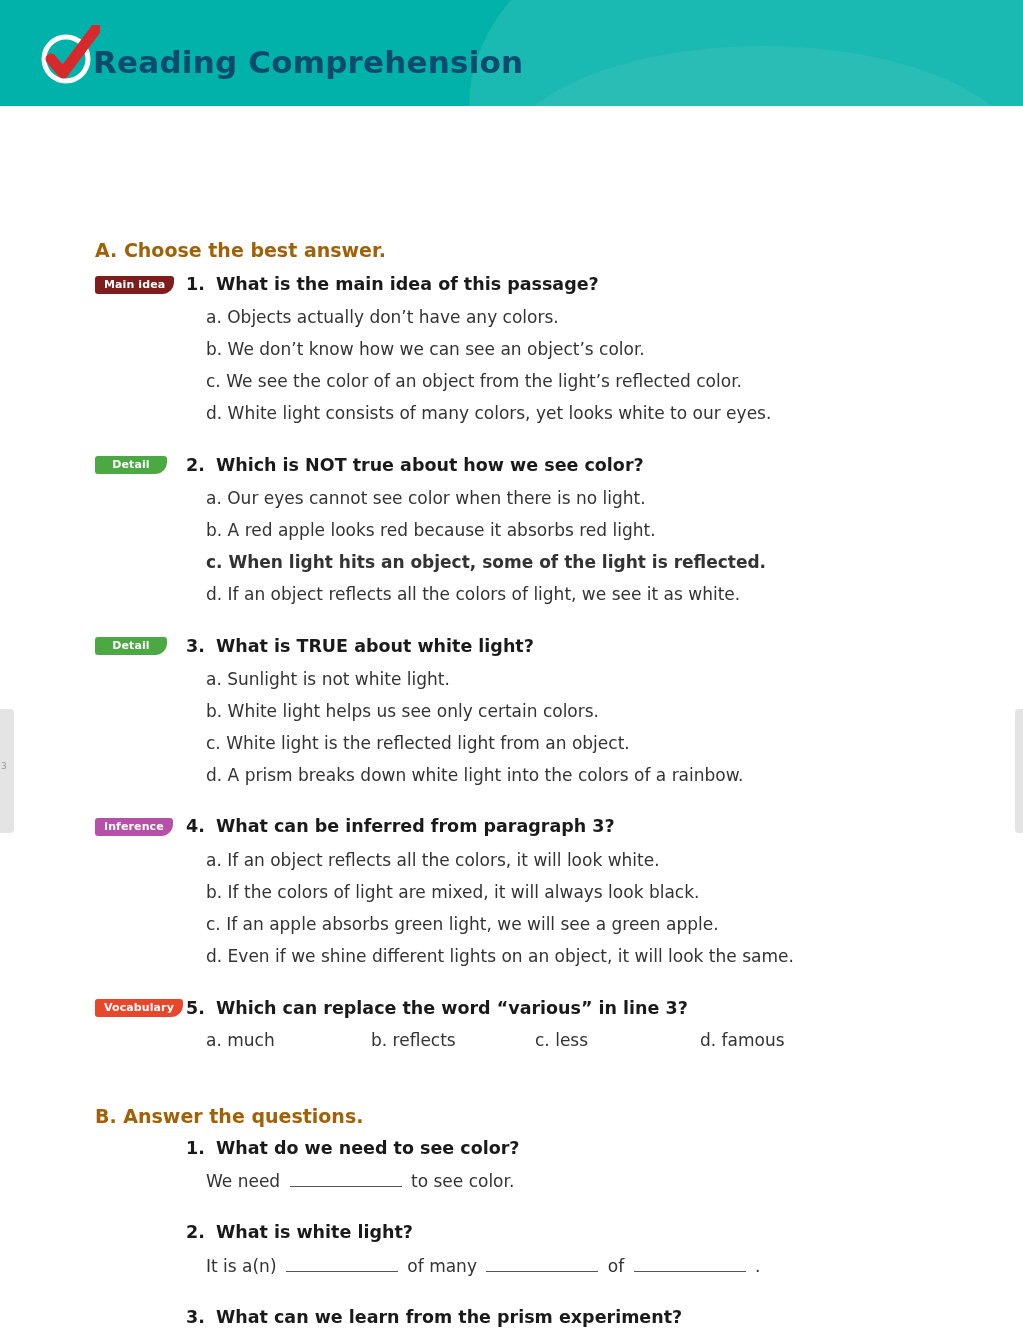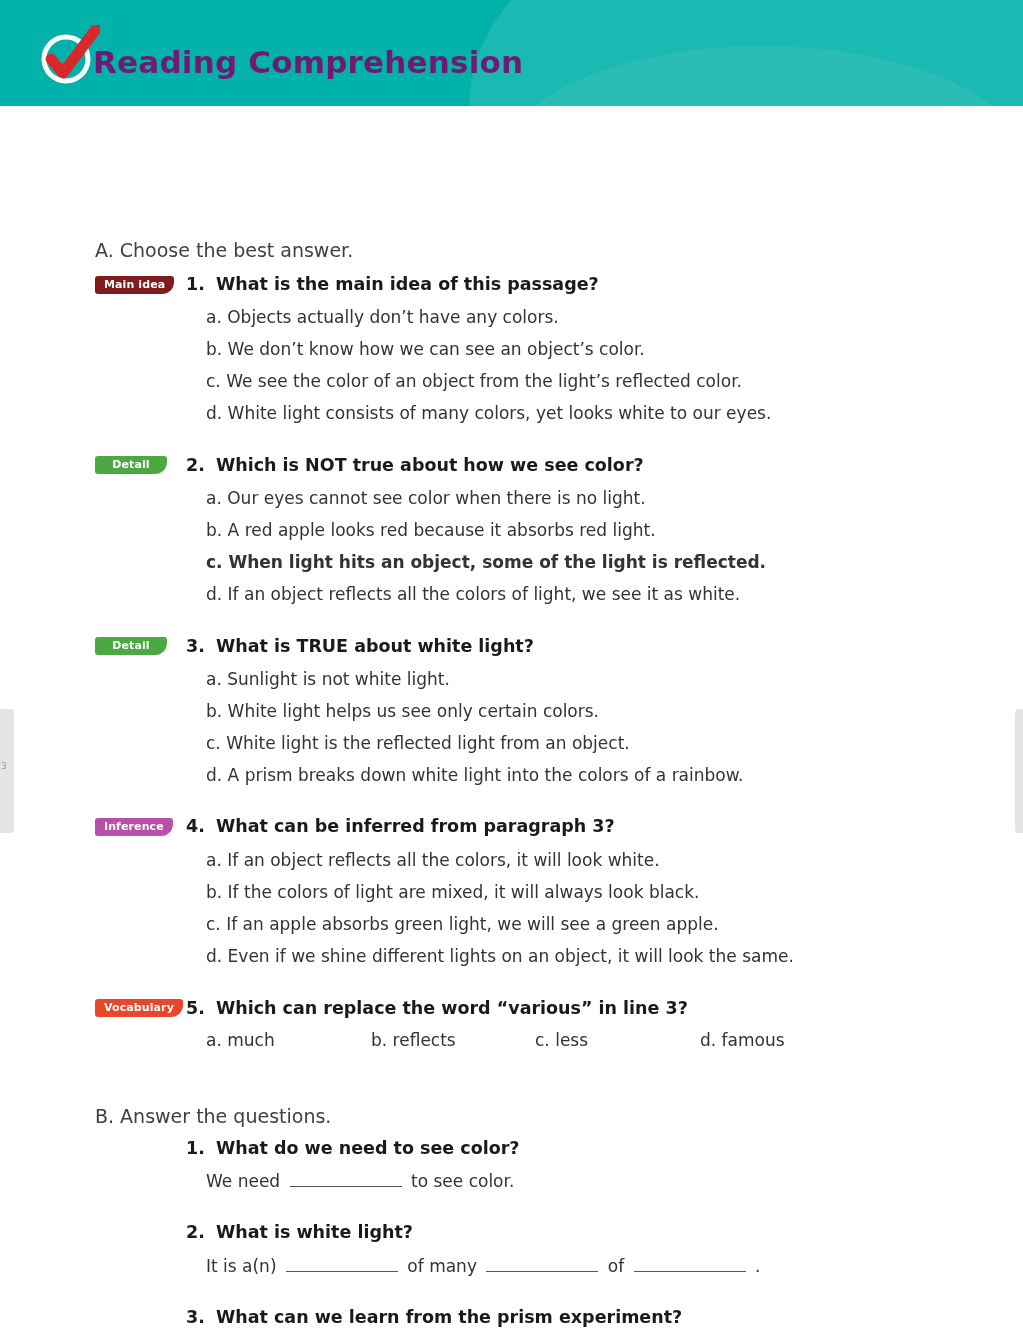--- a/index.html
+++ b/index.html
@@ -38,21 +38,21 @@
     height: 230px;
     background: rgba(255,255,255,0.07);
     border-radius: 50%;
   }
   .header-title {
     position: absolute;
     left: 93px;
     top: 44px;
     font-size: 31px;
     font-weight: bold;
-    color: #701a75;
+    color: #0c4a6e;
     letter-spacing: 0.2px;
     font-family: "DejaVu Sans", sans-serif;
   }
   .check-icon {
     position: absolute;
     left: 38px;
     top: 25px;
     width: 62px;
     height: 62px;
   }
@@ -61,22 +61,22 @@
   .page {
     position: relative;
     padding: 0;
   }
 
   .section {
     position: relative;
   }
   .section-title {
     font-size: 19px;
-    font-weight: normal;
-    color: #404040;
+    font-weight: bold;
+    color: #a16207;
     font-family: "DejaVu Sans", sans-serif;
   }
 
   .q-block { position: relative; }
 
   .tag {
     position: absolute;
     left: 95px;
     display: inline-block;
     color: #fff;

